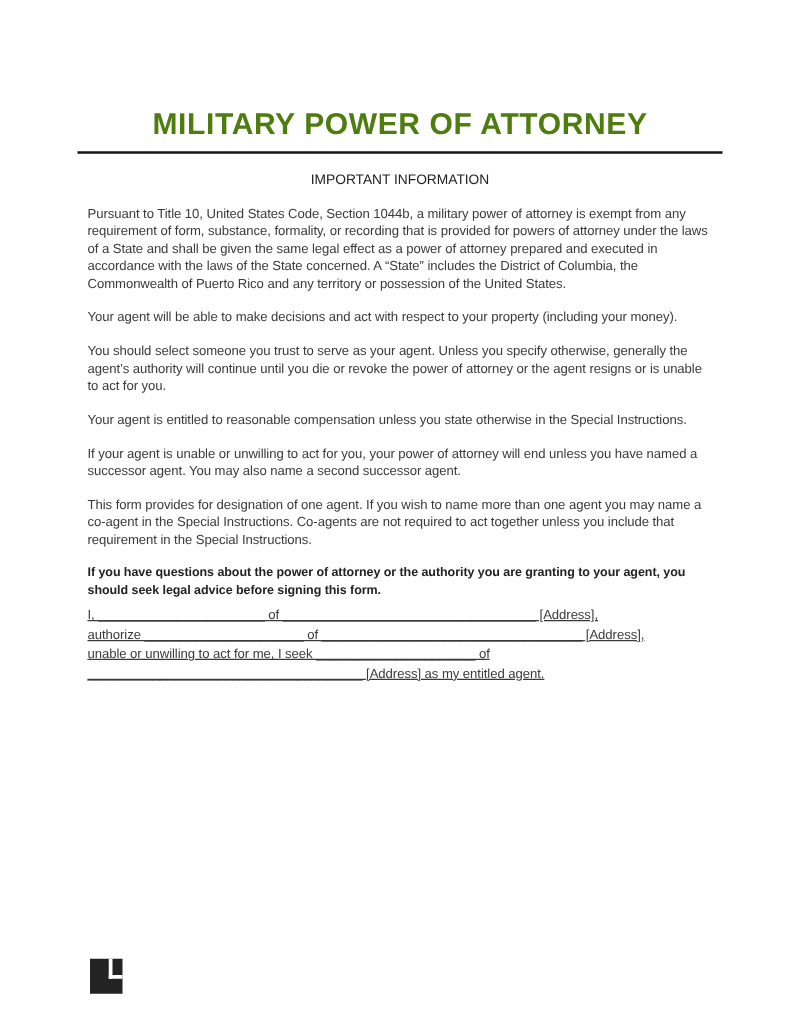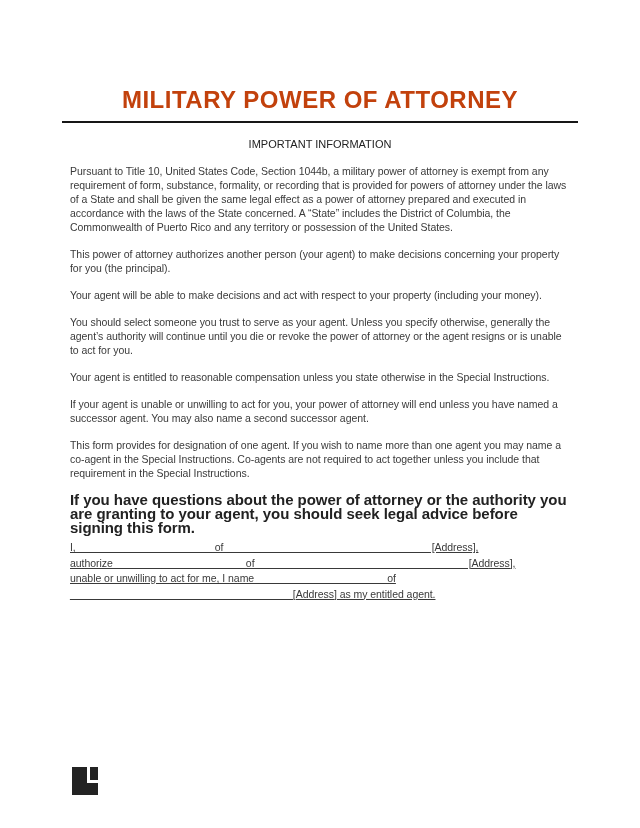--- a/index.html
+++ b/index.html
@@ -16,21 +16,21 @@
     margin: 86px 62px 0 62px;
     border-bottom: 2px solid #161616;
     padding-bottom: 7px;
   }
   .doc-title {
     margin: 0;
     font-size: 24px;
     font-weight: bold;
     letter-spacing: 0.5px;
     text-align: center;
-    color: #c2410c;
+    color: #4d7c0f;
     white-space: nowrap;
   }
   .content {
     margin: 0 70px;
     width: 500px;
   }
   .section-heading {
     font-size: 11px;
     font-weight: normal;
     text-align: center;
@@ -40,21 +40,21 @@
   .section-heading.designation {
     margin: 20px 0 15px 0;
   }
   .para {
     font-size: 10.5px;
     line-height: 14px;
     margin: 12px 0 13px 0;
     letter-spacing: -0.05px;
   }
   .bold-notice {
-    font-size: 15px;
+    font-size: 10px;
     line-height: 14px;
     font-weight: bold;
     color: #222222;
     margin: 0 0 5px 0;
     letter-spacing: -0.05px;
   }
   .fill-line {
     font-size: 10.5px;
     line-height: 15.5px;
     white-space: nowrap;
@@ -98,35 +98,34 @@
   <div class="title-wrap">
     <h1 class="doc-title">MILITARY POWER OF ATTORNEY</h1>
   </div>
 
   <div class="content">
 
     <h2 class="section-heading">IMPORTANT INFORMATION</h2>
 
     <div>
         <div class="para">Pursuant to Title 10, United States Code, Section 1044b, a military power of attorney is exempt from any requirement of form, substance, formality, or recording that is provided for powers of attorney under the laws of a State and shall be given the same legal effect as a power of attorney prepared and executed in accordance with the laws of the State concerned. A “State” includes the District of Columbia, the Commonwealth of Puerto Rico and any territory or possession of the United States.</div>
-        <div class="para">This power of attorney authorizes another person (your agent) to make decisions concerning your property for you (the principal).</div>
         <div class="para">Your agent will be able to make decisions and act with respect to your property (including your money).</div>
         <div class="para">You should select someone you trust to serve as your agent. Unless you specify otherwise, generally the agent’s authority will continue until you die or revoke the power of attorney or the agent resigns or is unable to act for you.</div>
         <div class="para">Your agent is entitled to reasonable compensation unless you state otherwise in the Special Instructions.</div>
         <div class="para">If your agent is unable or unwilling to act for you, your power of attorney will end unless you have named a successor agent. You may also name a second successor agent.</div>
         <div class="para">This form provides for designation of one agent. If you wish to name more than one agent you may name a co-agent in the Special Instructions. Co-agents are not required to act together unless you include that requirement in the Special Instructions.</div>
       </div>
 
     <p class="bold-notice">If you have questions about the power of attorney or the authority you are granting to your agent, you should seek legal advice before signing this form.</p>
 
 
     <div>
         <div class="fill-line">I, _______________________ of ___________________________________ [Address],</div>
         <div class="fill-line">authorize ______________________ of ____________________________________ [Address],</div>
-        <div class="fill-line">unable or unwilling to act for me, I name ______________________ of</div>
+        <div class="fill-line">unable or unwilling to act for me, I seek ______________________ of</div>
         <div class="fill-line">______________________________________ [Address] as my entitled agent.</div>
       </div>
 
   </div>
 
   <div class="logo"></div>
 
 </div>
 
 </body></html>

